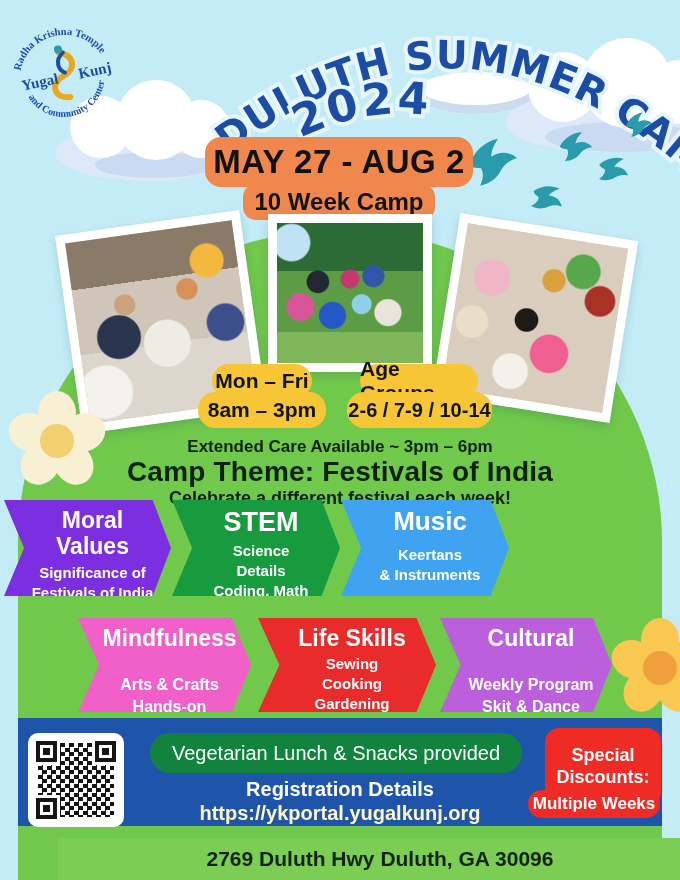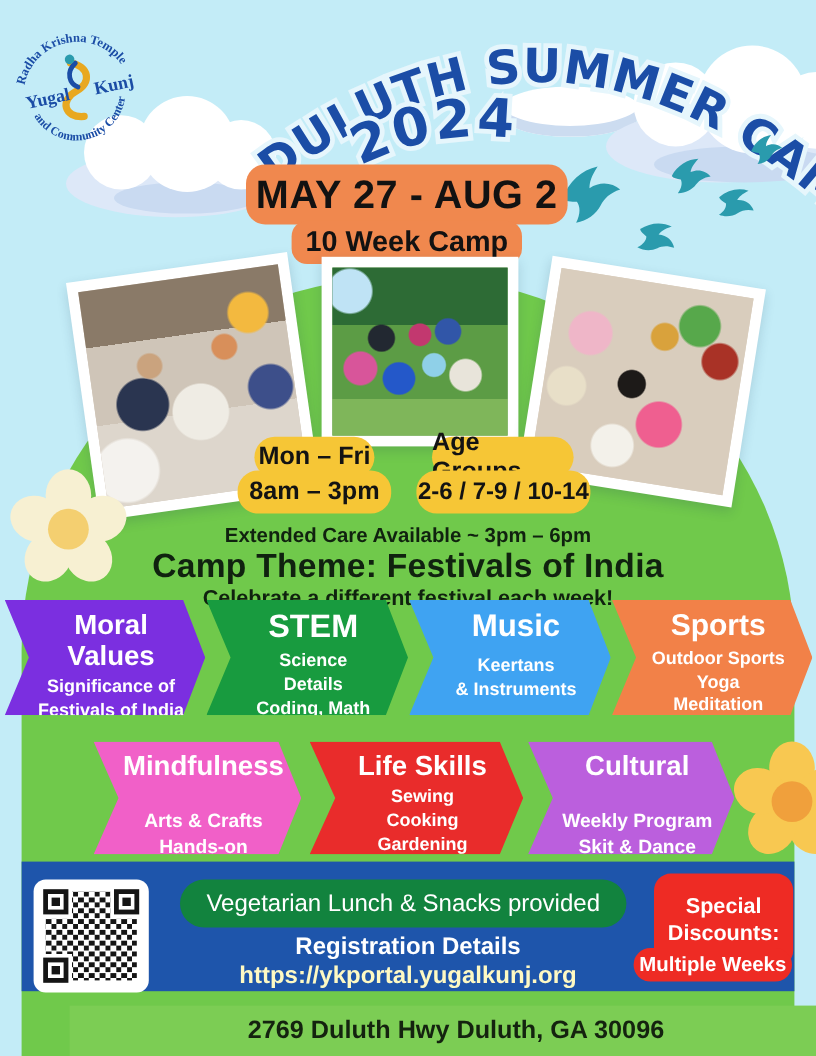--- a/index.html
+++ b/index.html
@@ -230,26 +230,20 @@
     <div class="rt">STEM</div>
     <div class="rl">Science</div>
     <div class="rl" style="margin-top:0;">Details</div>
     <div class="rl" style="margin-top:0;">Coding, Math</div>
   </div>
   <div class="ribbon rib-music">
     <div class="rt">Music</div>
     <div class="rl" style="margin-top:8px;">Keertans</div>
     <div class="rl" style="margin-top:0;">&amp; Instruments</div>
   </div>
-  <div class="ribbon rib-sports">
-    <div class="rt">Sports</div>
-    <div class="rl">Outdoor Sports</div>
-    <div class="rl" style="margin-top:0;">Yoga</div>
-    <div class="rl" style="margin-top:0;">Meditation</div>
-  </div>
 
   <div class="ribbon rib-mind">
     <div class="rt">Mindfulness</div>
     <div class="rl">Arts &amp; Crafts</div>
     <div class="rl" style="margin-top:0;">Hands-on Learning</div>
   </div>
   <div class="ribbon rib-life">
     <div class="rt">Life Skills</div>
     <div class="rl">Sewing</div>
     <div class="rl" style="margin-top:0;">Cooking</div>

